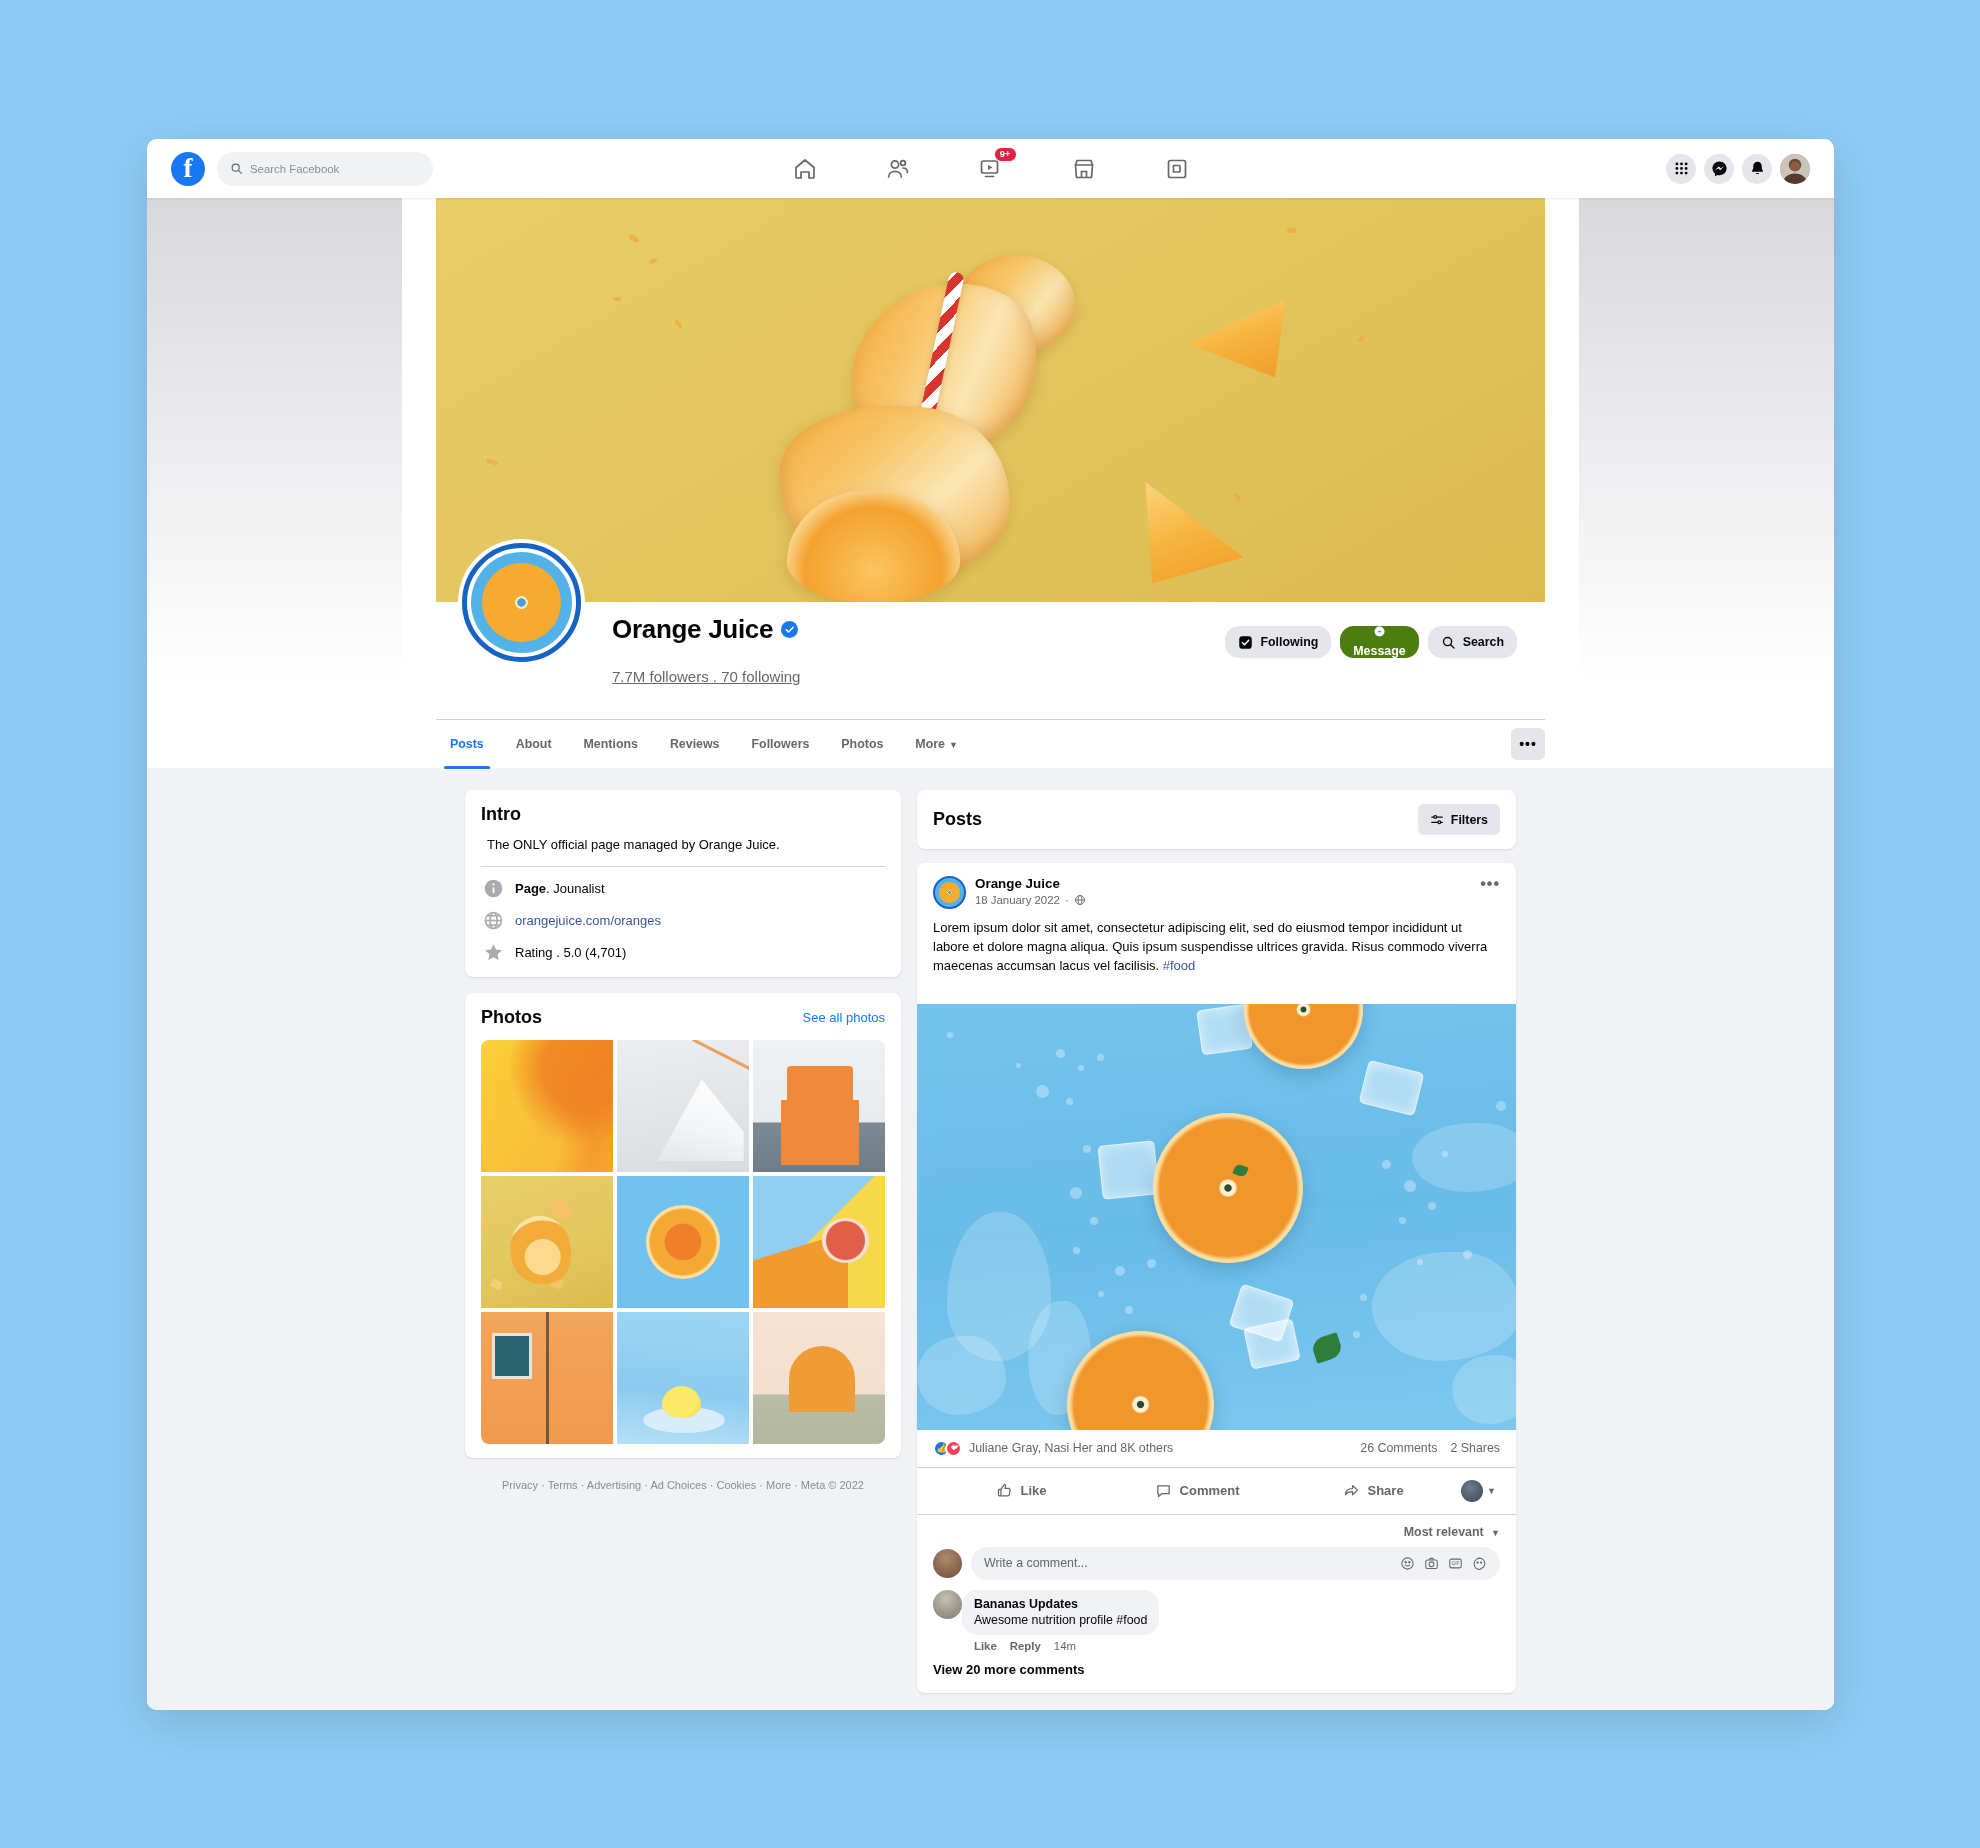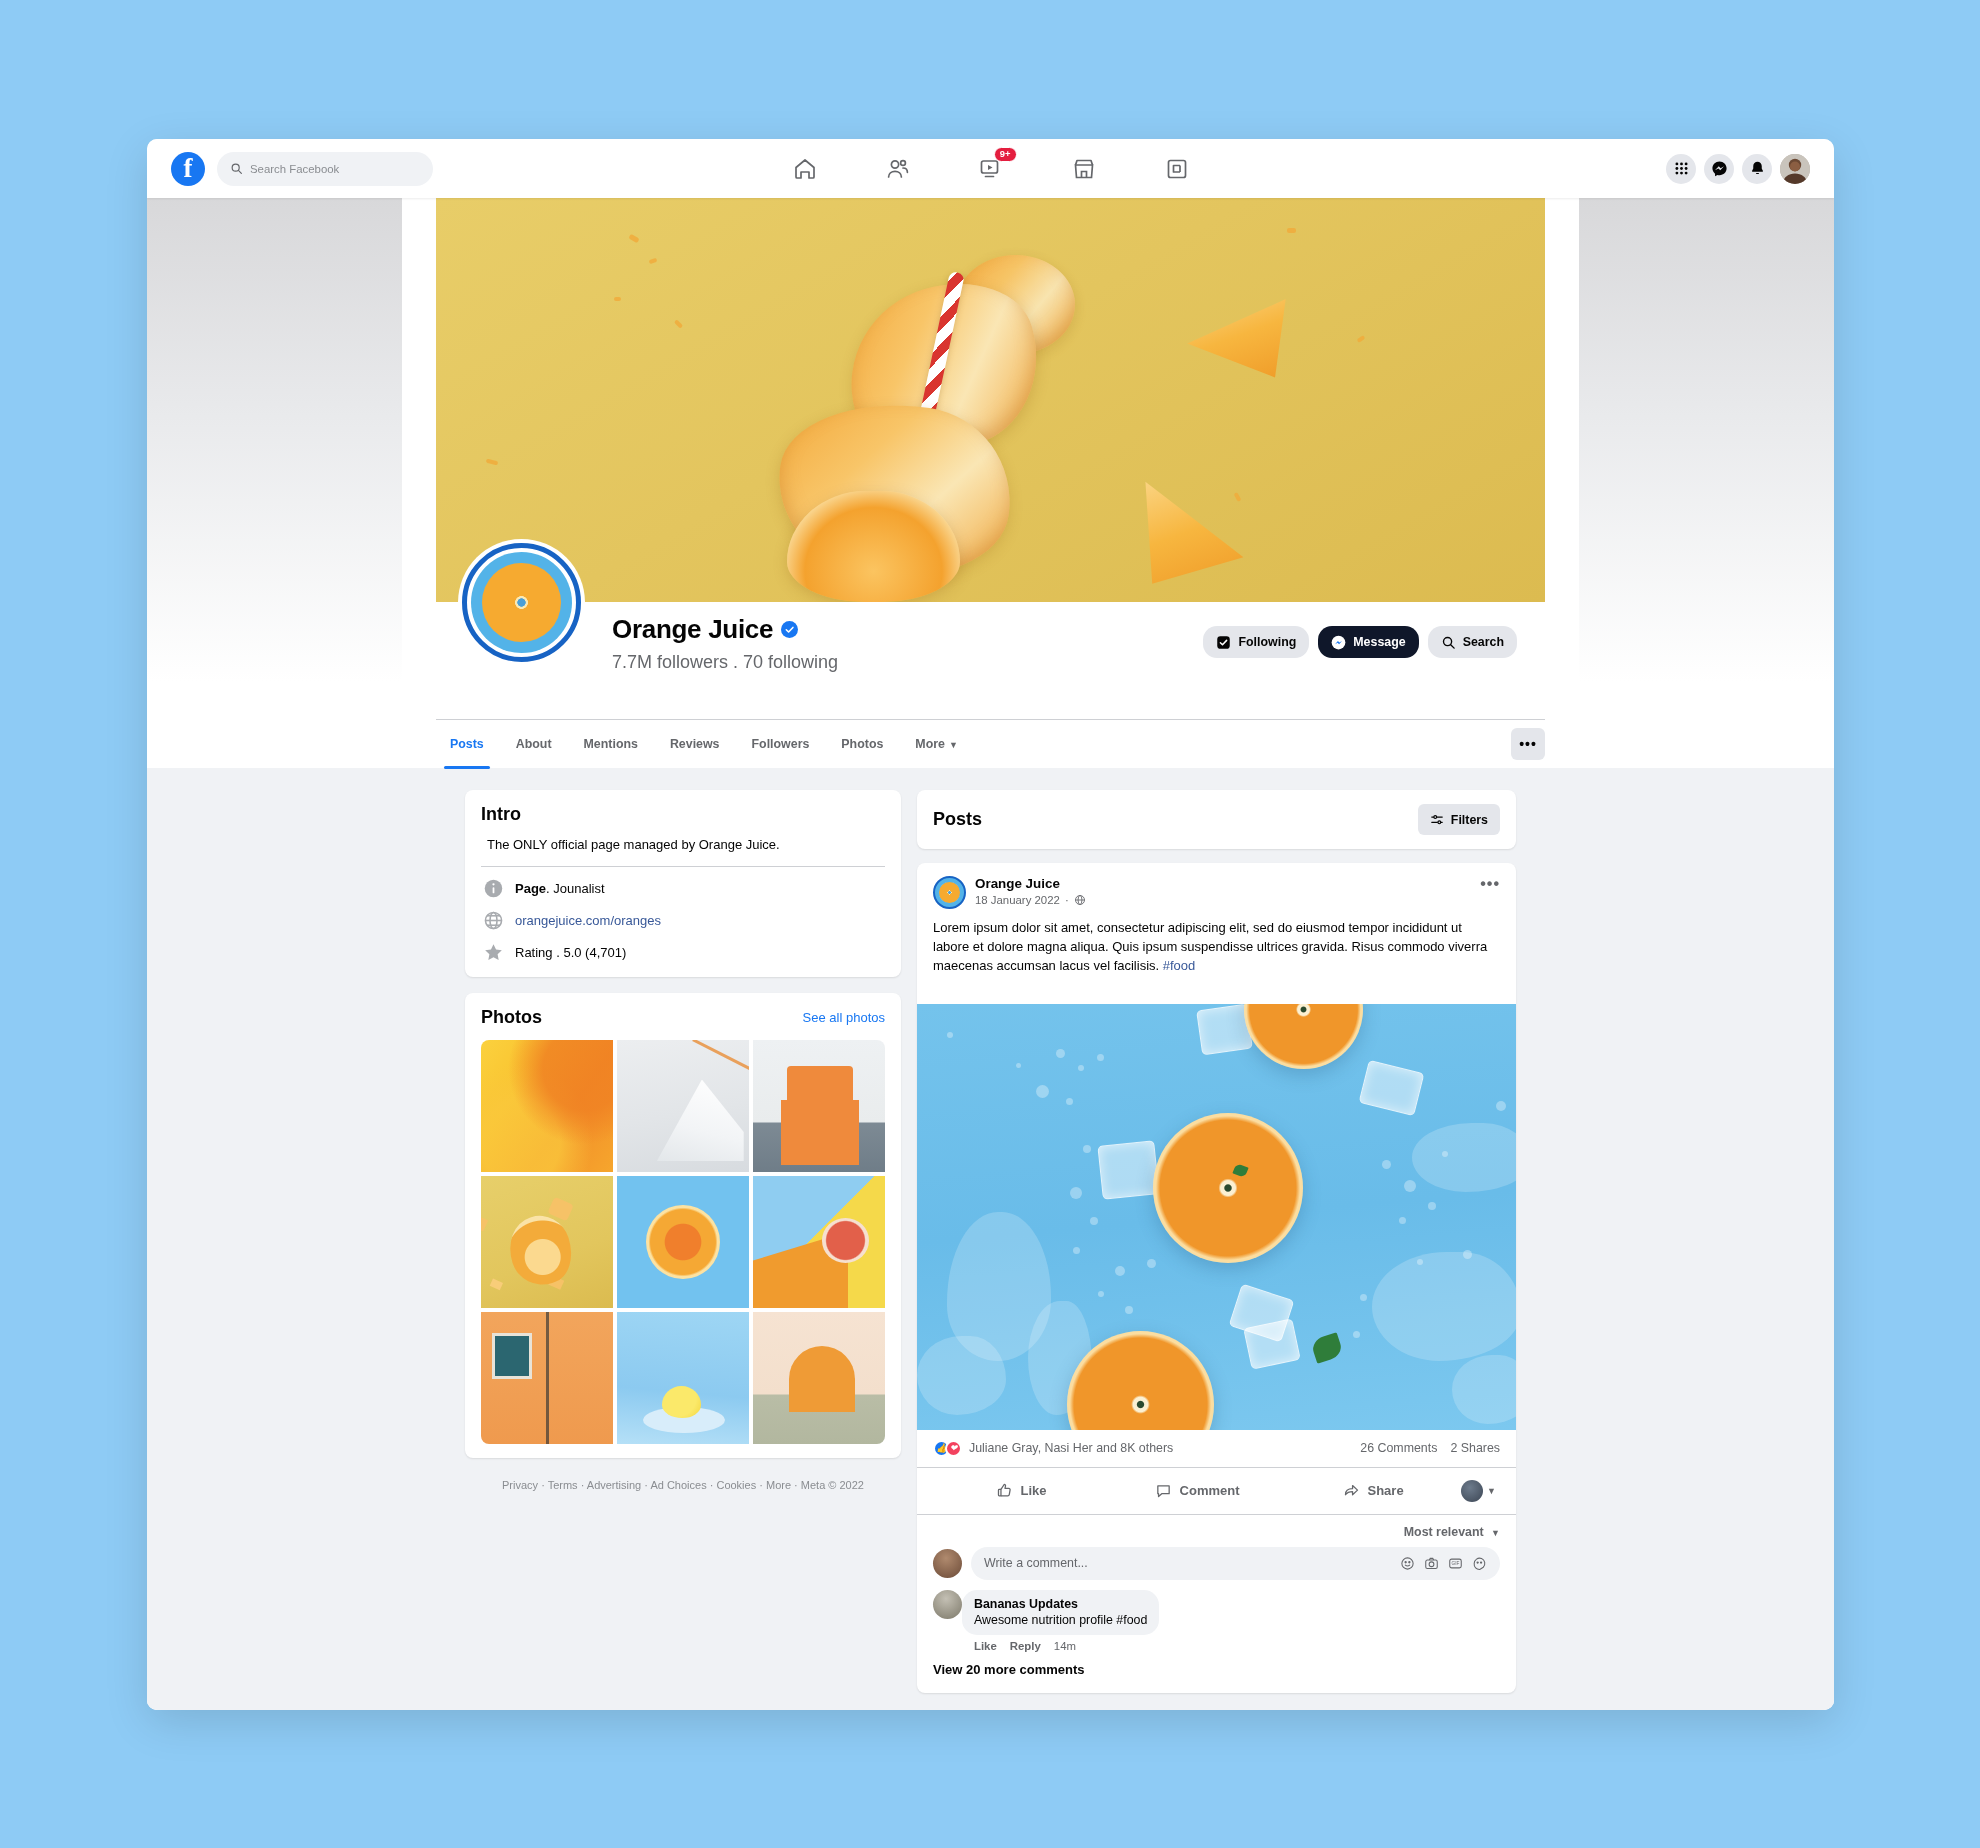--- a/index.html
+++ b/index.html
@@ -155,30 +155,30 @@
   .pfp-orange {
     width: 78%; height: 78%; border-radius: 50%;
     background: radial-gradient(circle at 50% 50%, #4a9fd8 0 7%, #fbe9b4 8% 11%, #f6aa30 12% 72%, #fde9bb 76% 86%, #f2a632 88% 100%);
   }
   .name-block { position: absolute; left: 176px; top: 12px; }
   .pname { font-size: 26px; font-weight: bold; color: #050505;
            display: flex; align-items: center; gap: 8px; letter-spacing: -0.3px;}
   .verif { width: 17px; height: 17px; border-radius: 50%; background:#1877f2;
            display:flex; align-items:center; justify-content:center; flex:none;}
   .verif svg { width: 11px; height: 11px; }
-  .psub { font-size: 18px; color: #65676b; margin-top: 7px; }
+  .psub { font-size: 15px; color: #65676b; margin-top: 23px; text-decoration: underline; }
 
   .actions { position: absolute; right: 28px; top: 24px; display: flex; gap: 9px; }
   .btn {
     height: 32px; border-radius: 14px; display: flex; align-items: center;
     gap: 7px; padding: 0 13px; font-size: 12.4px; font-weight: bold;
     cursor: pointer; border: none;
   }
   .btn-grey { background: #e4e6eb; color: #050505; }
-  .btn-blue { background: #0f172a; color: #fff; }
+  .btn-blue { background: #4d7c0f; color: #fff; flex-direction: column; }
   .btn svg { width: 15px; height: 15px; }
 
   .tabbar {
     width: 1109px; margin: 0 auto; position: relative;
     border-top: 1px solid #ced0d4;
     display: flex; align-items: center; height: 49px; gap: 4px;
   }
   .tab {
     padding: 0 14px; height: 49px; line-height: 49px;
     font-size: 12.4px; font-weight: bold; color: #65676b;

